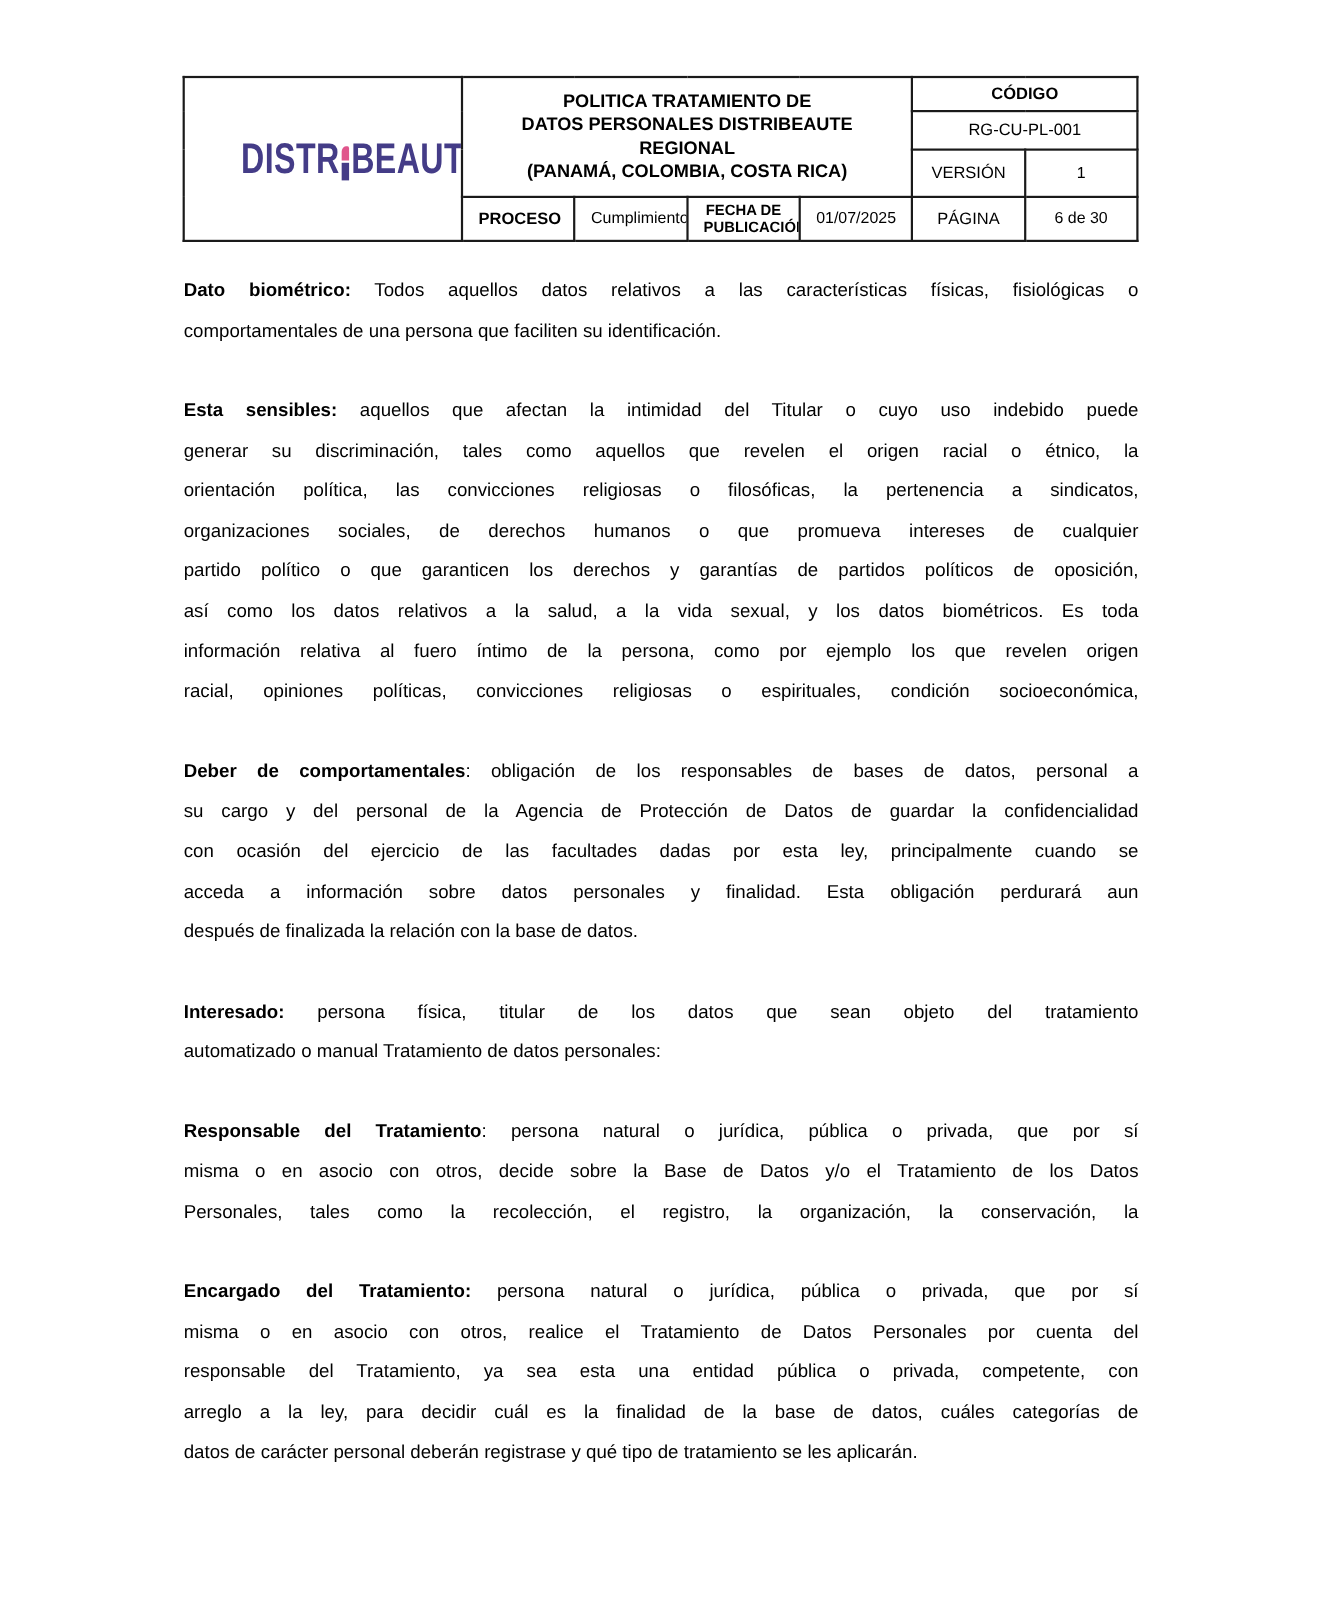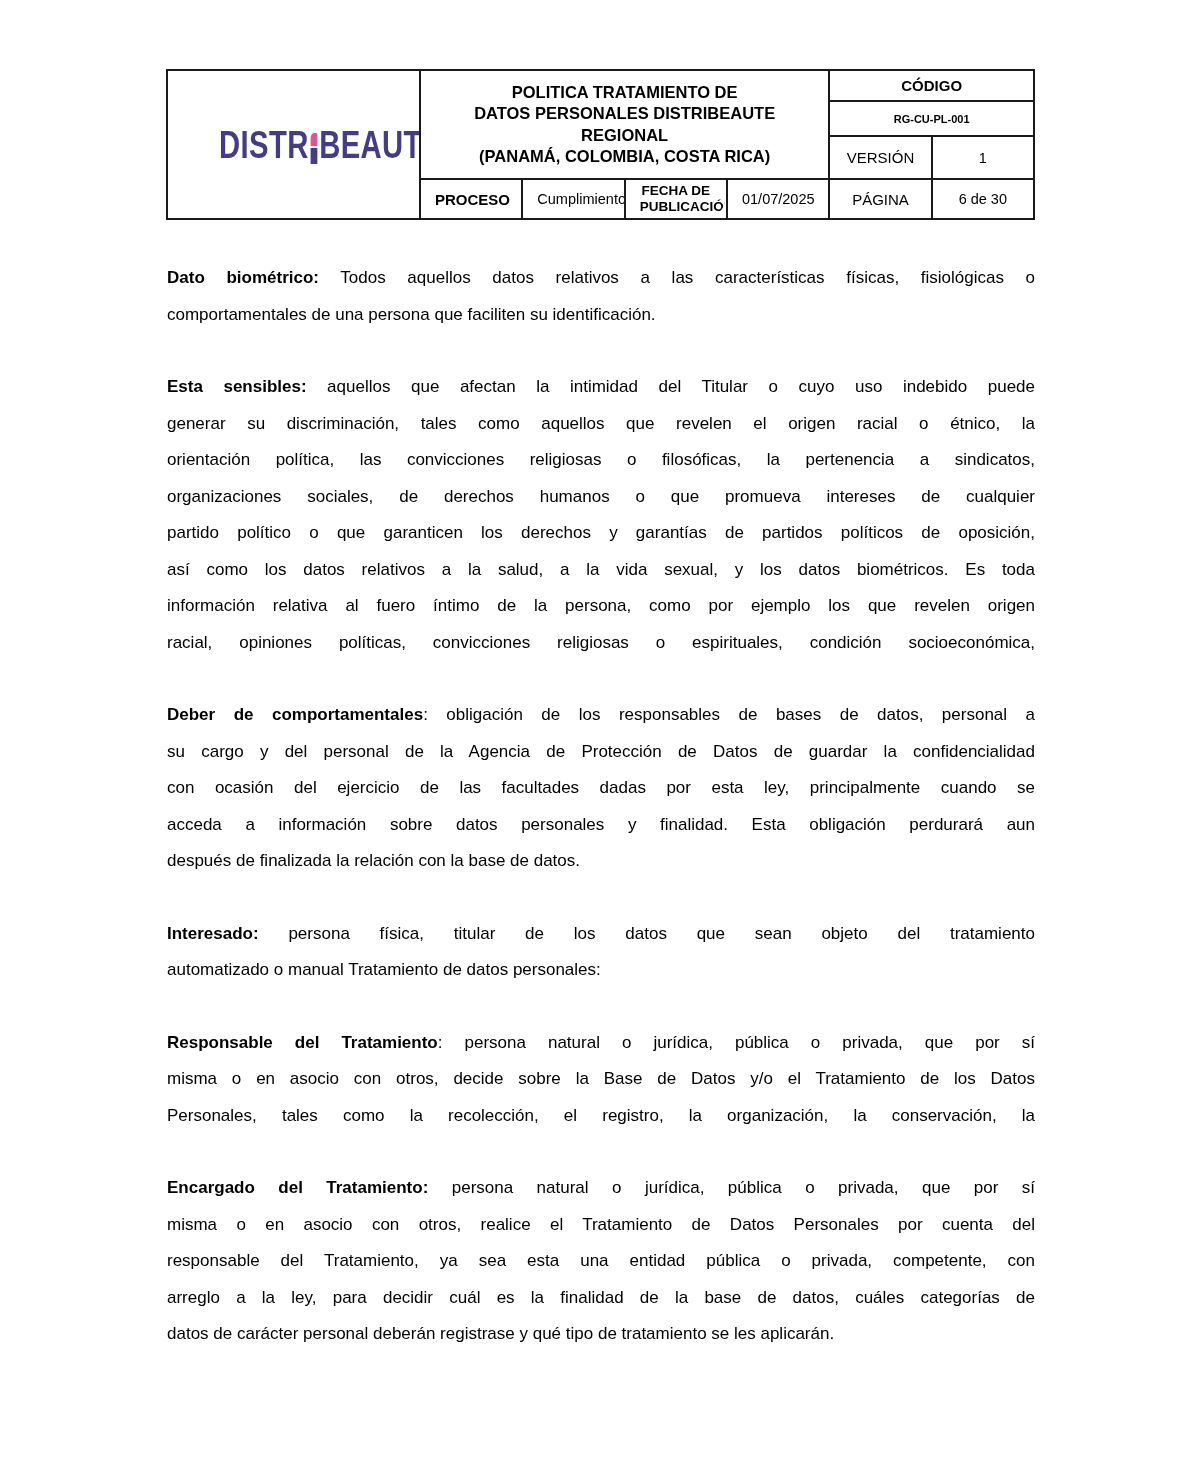--- a/index.html
+++ b/index.html
@@ -67,33 +67,33 @@
   }
 
   .title-cell {
     font-weight: 700;
     font-size: 16.5px;
     line-height: 21.5px;
     border-radius: 26px;
   }
   .bold-cell  { font-weight: 700; font-size: 15px; }
   .small-bold { font-weight: 400; font-size: 15px; }
-  .val-cell   { font-weight: 700; font-size: 11px; margin-top: 48px; }
+  .val-cell   { font-weight: 400; font-size: 15px; margin-top: 48px; }
   .small-val  { font-weight: 400; font-size: 14.5px; }
-  .fecha-cell { font-weight: 700; font-size: 13.5px; line-height: 16.5px; border-radius: 20px; }
+  .fecha-cell { font-weight: 700; font-size: 13.5px; line-height: 16.5px; }
   .r1 td { height: 27px; }
   .r2 td { height: 31px; }
   .r3 td { height: 39px; }
   .r4 td { height: 36px; }
 
   
   .body-text {
     position: absolute;
     left: 167px;
-    top: 260px;
+    top: 246px;
     width: 868px;
     font-size: 17px;
   }
   .para { margin: 0 0 36px 0; }
   .pline {
     line-height: 36.5px;
     height: 36.5px;
     white-space: normal;
   }
   .pline.just {

